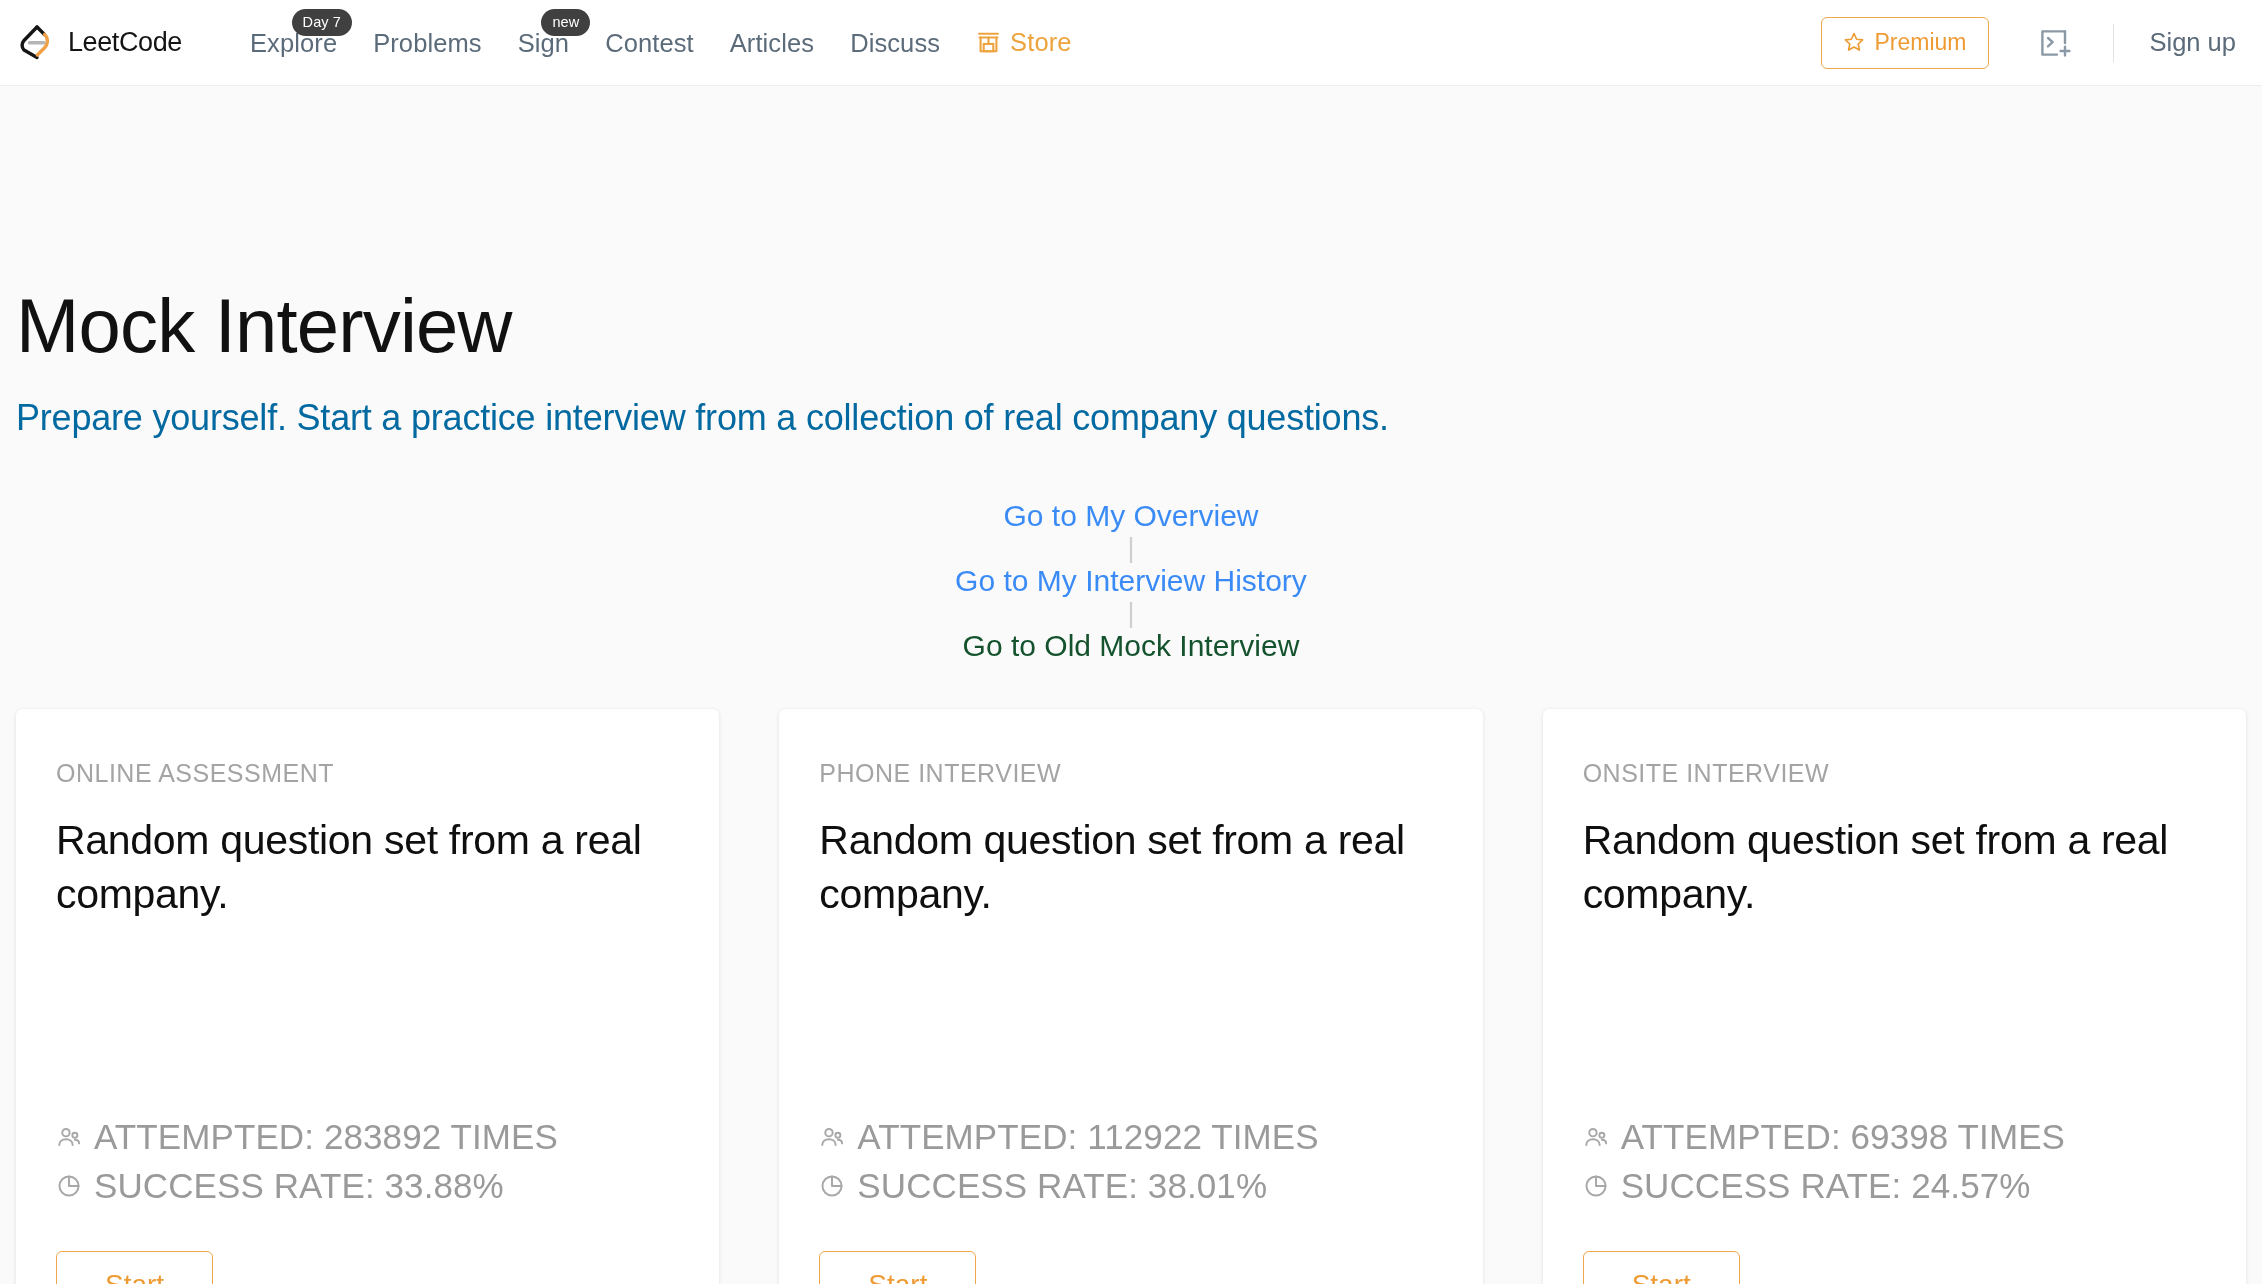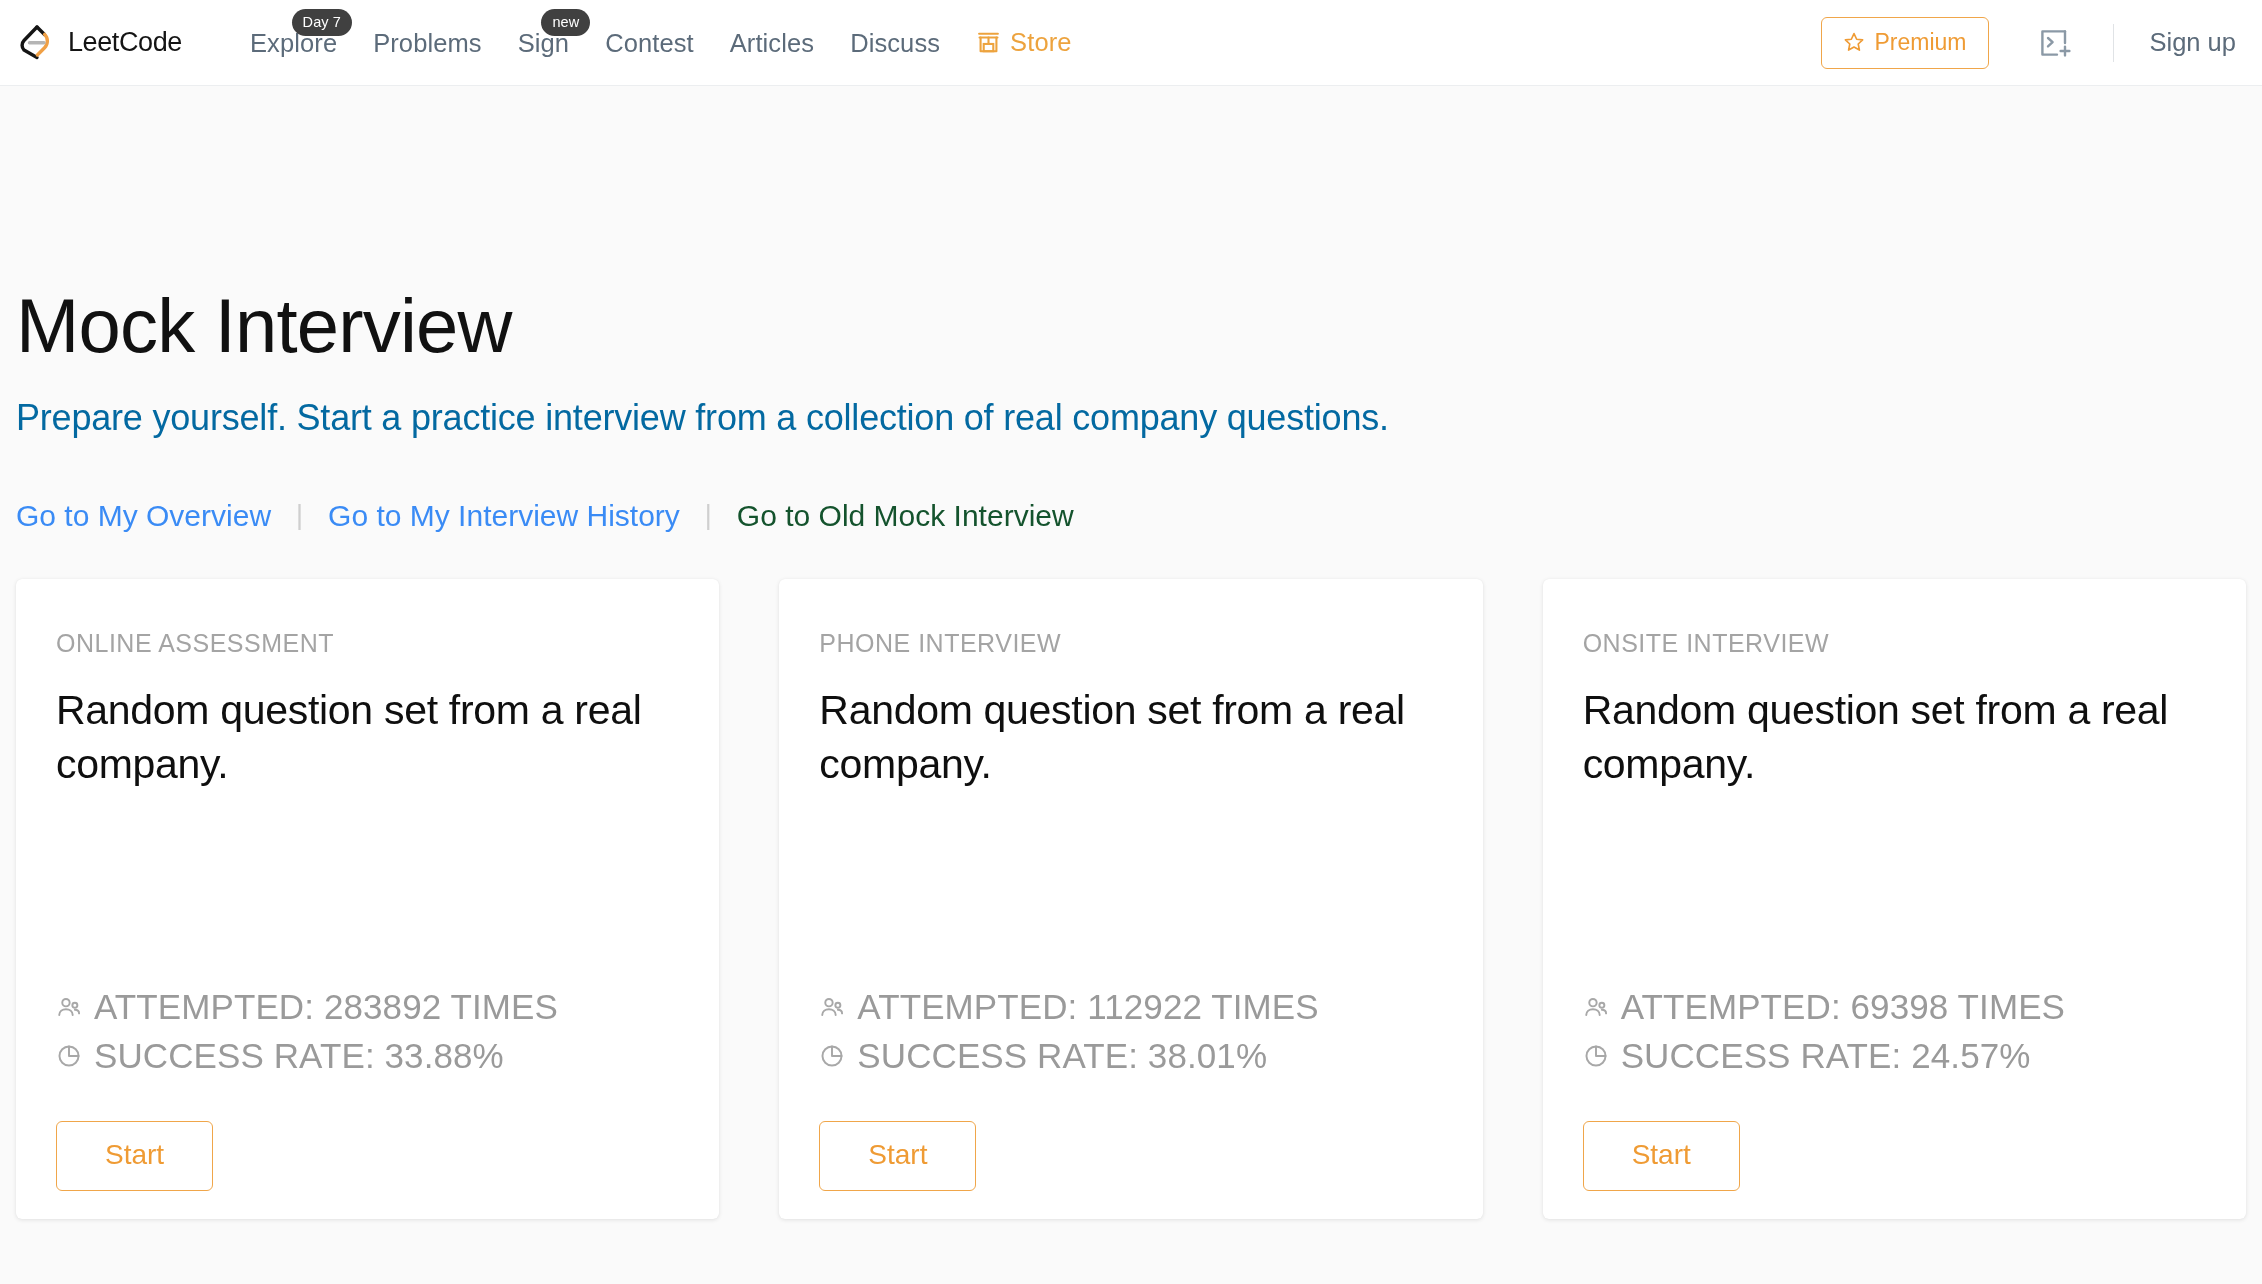--- a/index.html
+++ b/index.html
@@ -143,20 +143,21 @@
     color: #0369a1;
     margin-top: 30px;
     letter-spacing: -0.2px;
   }
 
   .links-row {
     display: flex;
     align-items: center;
     margin-top: 60px;
     font-size: 30px;
+    flex-direction: column;
   }
   .page-link {
     color: #3a8bf5;
     text-decoration: none;
     white-space: nowrap;
   }
   .page-link.disabled { color: #14532d; cursor: default; }
   .link-sep {
     color: #cfcfcf;
     margin: 0 25px;

